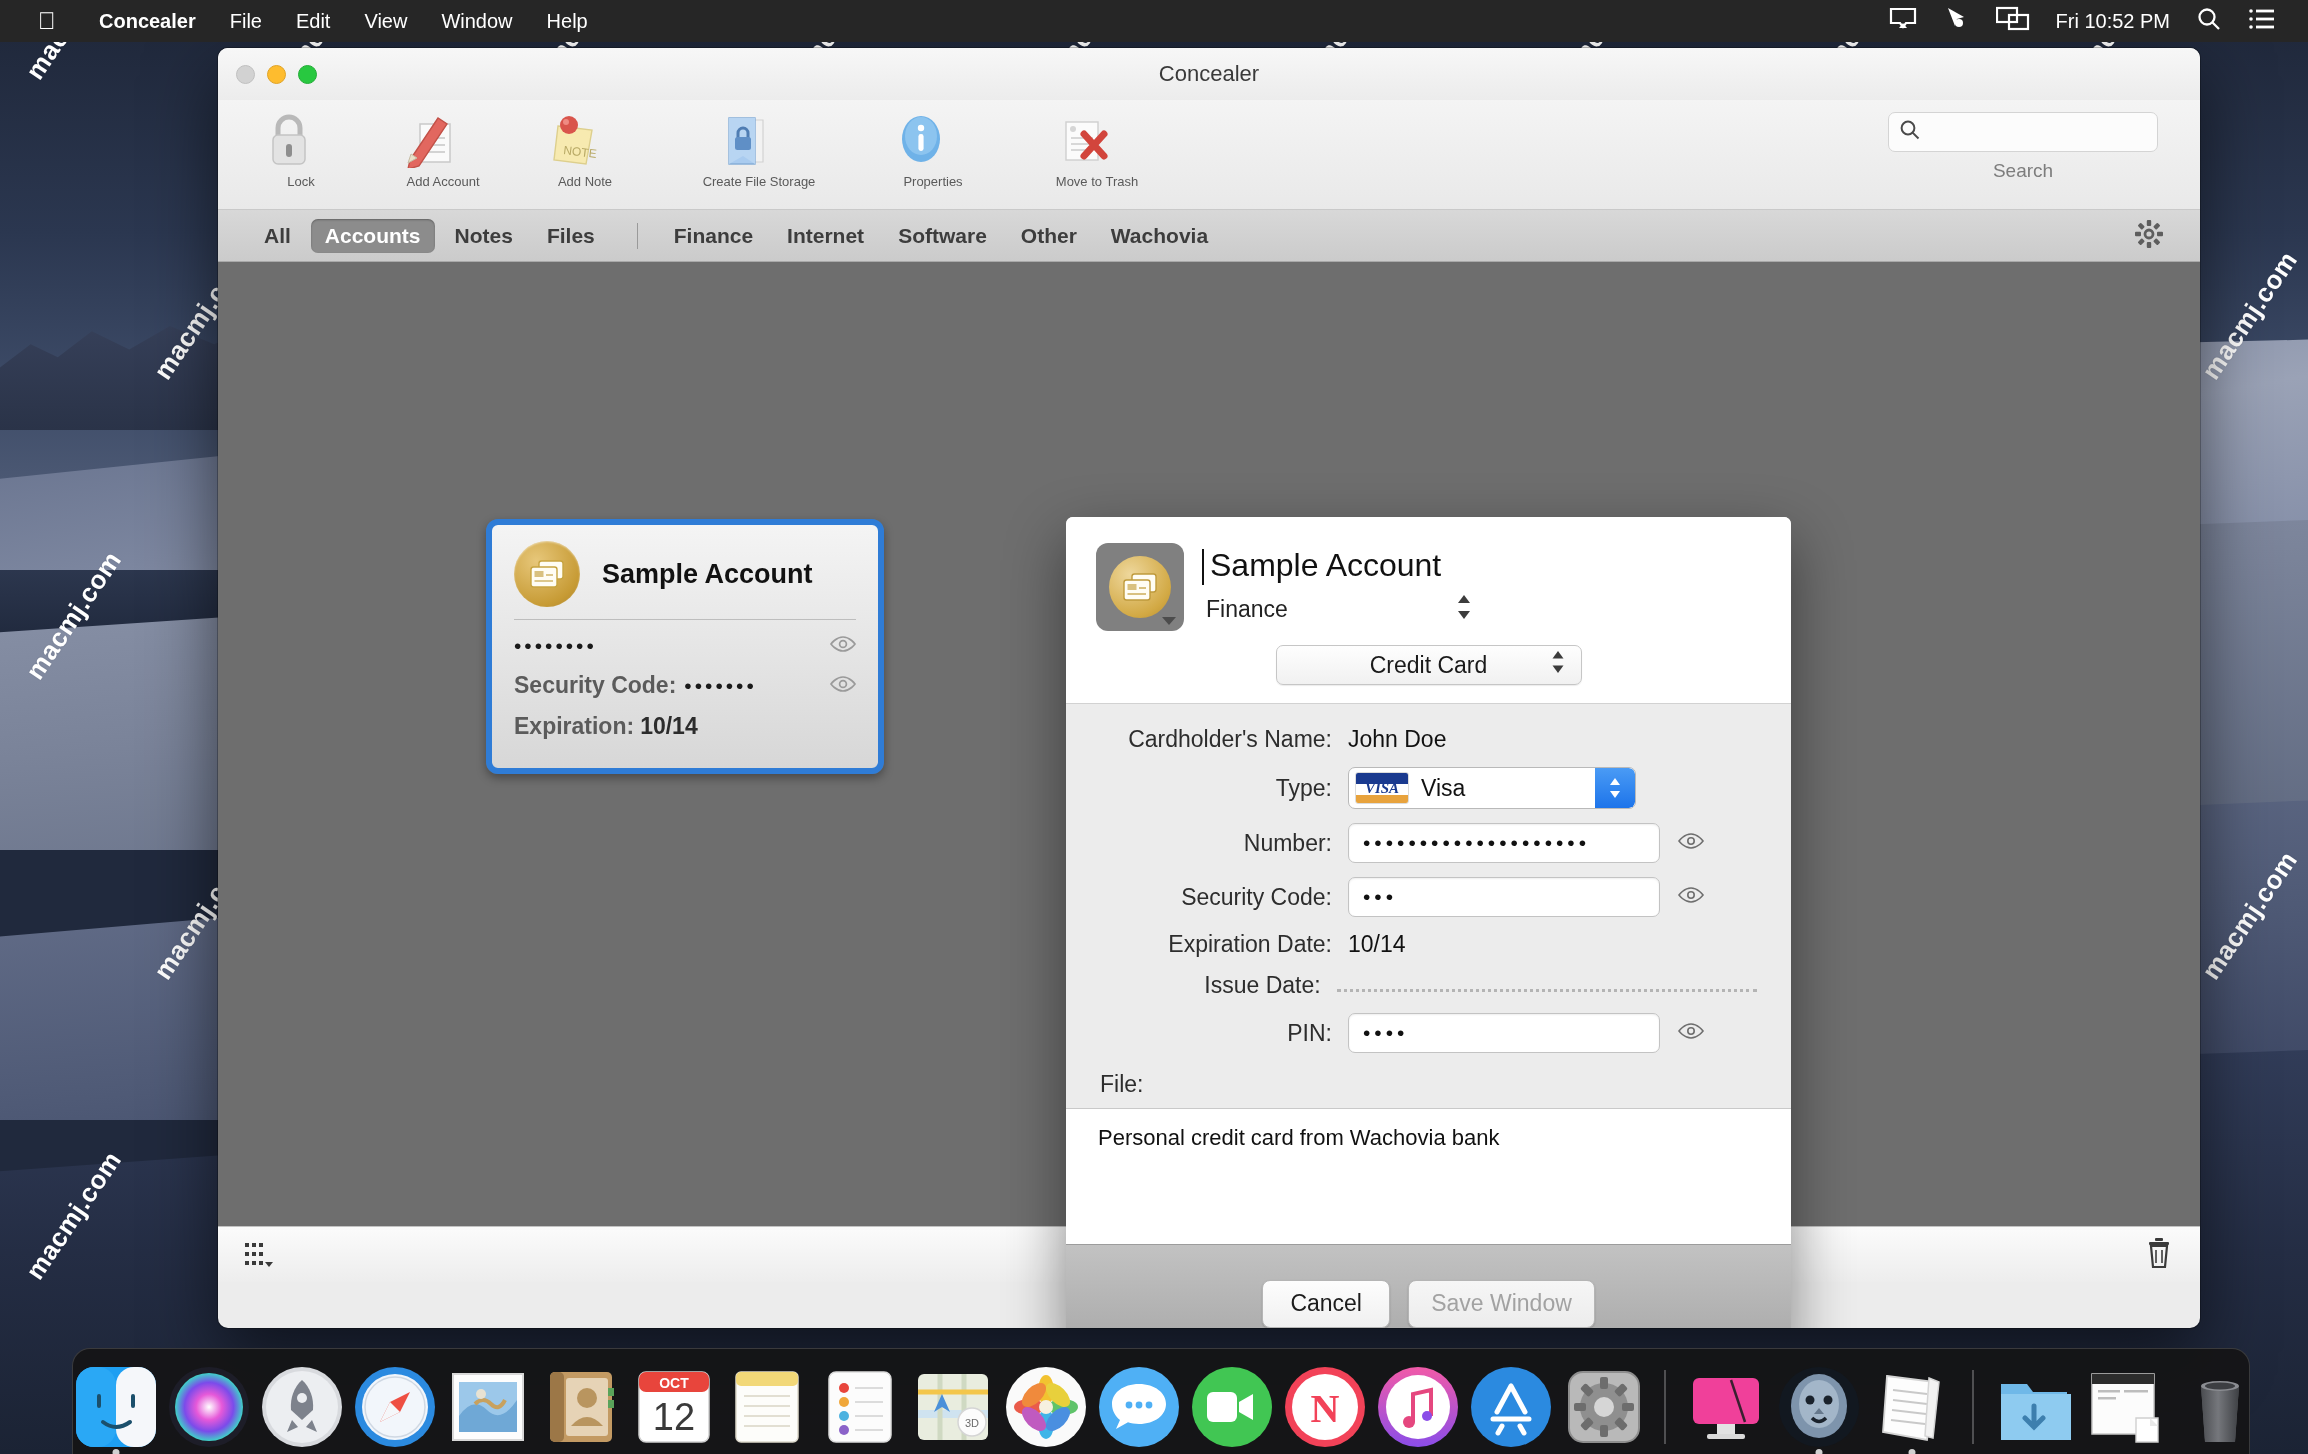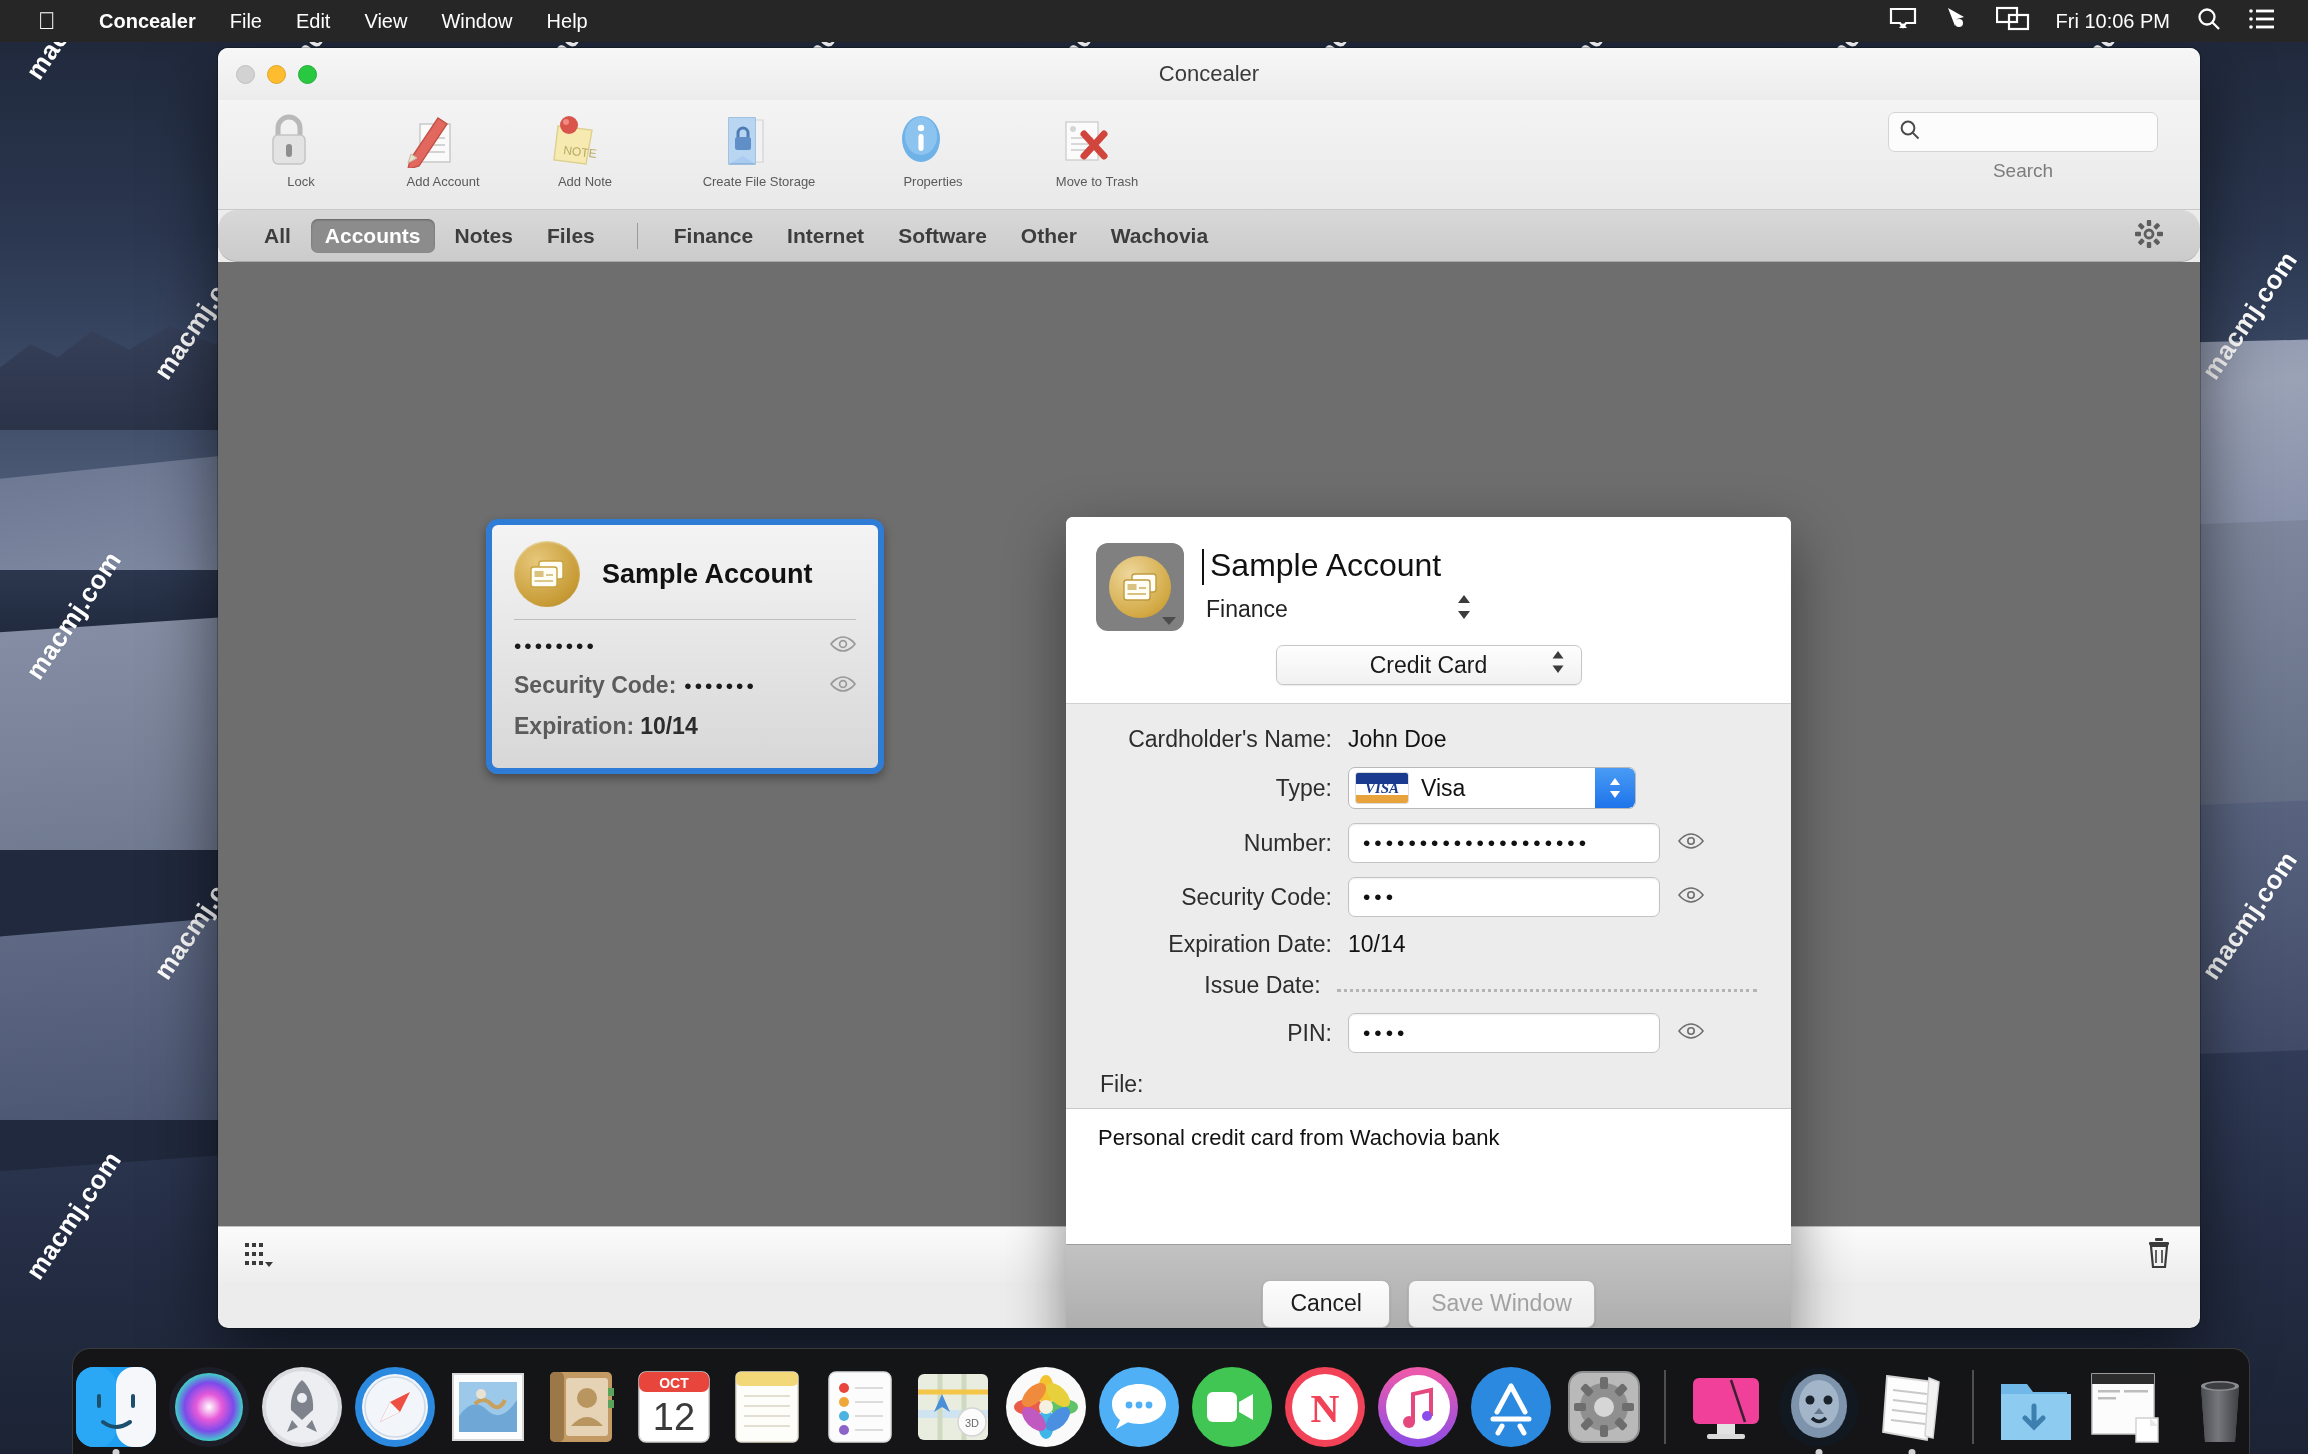--- a/index.html
+++ b/index.html
@@ -102,21 +102,21 @@
     border:none; outline:none; background:transparent; font-size:19px;
     width:100%; margin-left:8px; color:#222;
     font-family:"Liberation Sans", sans-serif;
   }
   .search-lbl{ font-size:19px; color:#7d7d7d; }
 
   
   #tabbar{
     height:52px; background:linear-gradient(180deg,#d8d8d8,#cbcbcb);
     border-bottom:1px solid #a9a9a9;
-    display:flex; align-items:center; padding-left:32px; position:relative;border-radius:19px;
+    display:flex; align-items:center; padding-left:32px; position:relative;
   }
   .tab{
     font-size:21px; font-weight:bold; color:#3d3d3d;
     padding:5px 14px; border-radius:7px; margin-right:6px; white-space:nowrap;
   }
   .tab.sel{ background:#8c8c8c; color:#fff; box-shadow:inset 0 1px 2px rgba(0,0,0,.3); }
   .tab-div{ width:1px; height:26px; background:#9a9a9a; margin:0 22px; }
   #gear-btn{ position:absolute; right:36px; top:50%; transform:translateY(-50%); }
 
   
@@ -315,21 +315,21 @@
           <path d="M4 2l16 9-7 2-2 7z" fill="#fff"></path>
           <circle cx="15" cy="17" r="4" fill="#fff"></circle>
         </svg>
     </span>
     <span>
       <svg width="34" height="26" viewBox="0 0 34 26">
           <rect x="1" y="2" width="20" height="14" fill="none" stroke="#fff" stroke-width="2.2"></rect>
           <rect x="13" y="9" width="19" height="14" fill="none" stroke="#fff" stroke-width="2.2"></rect>
         </svg>
     </span>
-    <span class="txt">Fri 10:06 PM</span>
+    <span class="txt">Fri 10:52 PM</span>
     <span>
       <svg width="26" height="26" viewBox="0 0 26 26">
           <circle cx="11" cy="11" r="7.5" fill="none" stroke="#fff" stroke-width="2.3"></circle>
           <line x1="16.5" y1="16.5" x2="23" y2="23" stroke="#fff" stroke-width="2.3"></line>
         </svg>
     </span>
     <span>
       <svg width="28" height="24" viewBox="0 0 28 24">
           <g fill="#fff">
             <circle cx="3" cy="4" r="1.8"></circle>

